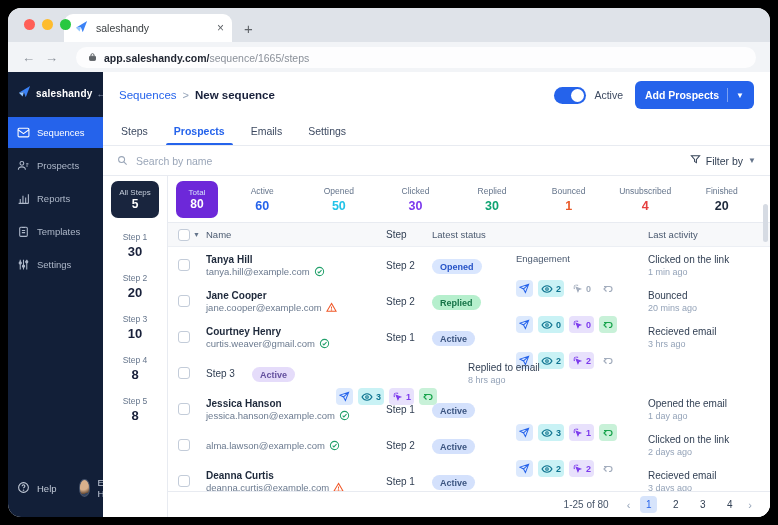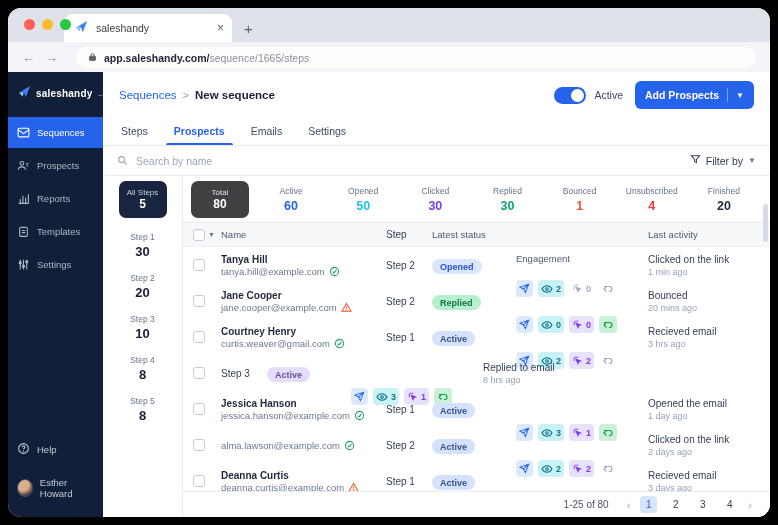--- a/index.html
+++ b/index.html
@@ -23,21 +23,21 @@
   
   .app { flex:1; display:flex; min-height:0; }
   .sidebar { width:95px; background:#121f38; display:flex; flex-direction:column; flex-shrink:0; }
   .brandrow { display:flex; align-items:center; gap:4px; padding:12px 6px 14px 9px; }
   .brand { color:#fff; font-size:10px; font-weight:bold; letter-spacing:.2px; flex:1; }
   .collapse { color:#8b97ad; font-size:9px; }
   .nav { display:flex; flex-direction:column; gap:2px; }
   .nav-item { display:flex; align-items:center; gap:7px; padding:9px 9px; color:#aeb8c9; font-size:9.5px; cursor:pointer; }
   .nav-item.active { background:#2563eb; color:#fff; }
   .nav-item svg { flex-shrink:0; }
-  .side-bottom { margin-top:auto; display:flex; flex-direction:column; gap:4px; padding-bottom:10px; }
+  .side-bottom { margin-top:auto; display:flex; flex-direction:row; gap:4px; padding-bottom:10px; }
   .side-link { display:flex; align-items:center; gap:7px; padding:8px 9px; color:#c2cad7; font-size:9.5px; cursor:pointer; }
   .avatar { width:18px; height:18px; border-radius:50%; background:radial-gradient(circle at 35% 30%, #d8b08c 0 40%, #6b4f3a 70%, #32435f 72%); border:1px solid #46536b; }
 
   .main { flex:1; display:flex; flex-direction:column; min-width:0; background:#fff; }
   .pagehead { height:46px; display:flex; align-items:center; padding:0 16px; flex-shrink:0; }
   .crumb-link { color:#2563eb; font-size:11.5px; cursor:pointer; }
   .crumb-sep { color:#94a3b8; font-size:11px; margin:0 6px; }
   .crumb-cur { color:#18203a; font-size:11.5px; font-weight:bold; }
   .head-right { margin-left:auto; display:flex; align-items:center; gap:12px; }
   .toggle { width:32px; height:17px; border-radius:9px; background:#2563eb; position:relative; cursor:pointer; }
@@ -52,31 +52,31 @@
   .ptab.active { color:#2563eb; font-weight:bold; }
   .ptab.active::after { content:""; position:absolute; left:-8px; right:-8px; bottom:0; height:2px; background:#2563eb; border-radius:2px 2px 0 0; }
 
   .searchrow { height:30px; display:flex; align-items:center; padding:0 14px; border-bottom:1px solid #e8ebf1; gap:8px; flex-shrink:0; }
   .searchrow input { flex:1; border:none; outline:none; font-size:10.5px; color:#334155; font-family:"Liberation Sans",sans-serif; }
   .searchrow input::placeholder { color:#9aa6b8; }
   .filterby { display:flex; align-items:center; gap:5px; font-size:10.5px; color:#334155; cursor:pointer; }
   .filter-caret { font-size:8px; color:#64748b; }
 
   .content { flex:1; display:flex; min-height:0; }
-  .rail { width:80px; border-right:1px solid #e8ebf1; flex-shrink:0; display:flex; flex-direction:column; align-items:center; }
+  .rail { width:65px; border-right:1px solid #e8ebf1; flex-shrink:0; display:flex; flex-direction:column; align-items:center; }
   .allsteps { margin-top:5px; width:48px; height:37px; background:#19253e; border-radius:7px; color:#fff; display:flex; flex-direction:column; align-items:center; justify-content:center; cursor:pointer; }
   .allsteps .lab { font-size:8px; color:#c6cedb; }
   .allsteps .val { font-size:12px; font-weight:bold; }
   .railstep { margin-top:14px; text-align:center; cursor:pointer; }
   .railstep .lab { font-size:8.5px; color:#64748b; }
   .railstep .val { font-size:13px; font-weight:bold; color:#18203a; margin-top:2px; }
 
   .maincol { flex:1; display:flex; flex-direction:column; min-width:0; position:relative; }
   .stats { height:47px; display:flex; align-items:center; border-bottom:1px solid #e8ebf1; padding:0 10px 0 8px; flex-shrink:0; }
-  .totalcard { width:58px; height:37px; background:#404040; border-radius:7px; color:#fff; display:flex; flex-direction:column; align-items:center; justify-content:center; cursor:pointer; margin-right:6px; }
+  .totalcard { width:42px; height:37px; background:#6d28d9; border-radius:7px; color:#fff; display:flex; flex-direction:column; align-items:center; justify-content:center; cursor:pointer; margin-right:6px; }
   .totalcard .lab { font-size:8px; color:#d5e1fb; }
   .totalcard .val { font-size:12px; font-weight:bold; }
   .stat { flex:1; text-align:center; cursor:pointer; }
   .stat .lab { font-size:8.5px; color:#64748b; }
   .stat .val { font-size:12.5px; font-weight:bold; margin-top:3px; }
 
   .thead { height:24px; background:#f7f8fa; display:flex; align-items:center; border-bottom:1px solid #eceff4; font-size:9.5px; color:#4b5a70; flex-shrink:0; padding-left:10px; }
   .rows { flex:1; overflow:hidden; }
   .row { height:36px; display:flex; align-items:center; padding-left:10px; cursor:pointer; }
   .c-check { width:28px; display:flex; align-items:center; gap:3px; flex-shrink:0; }

